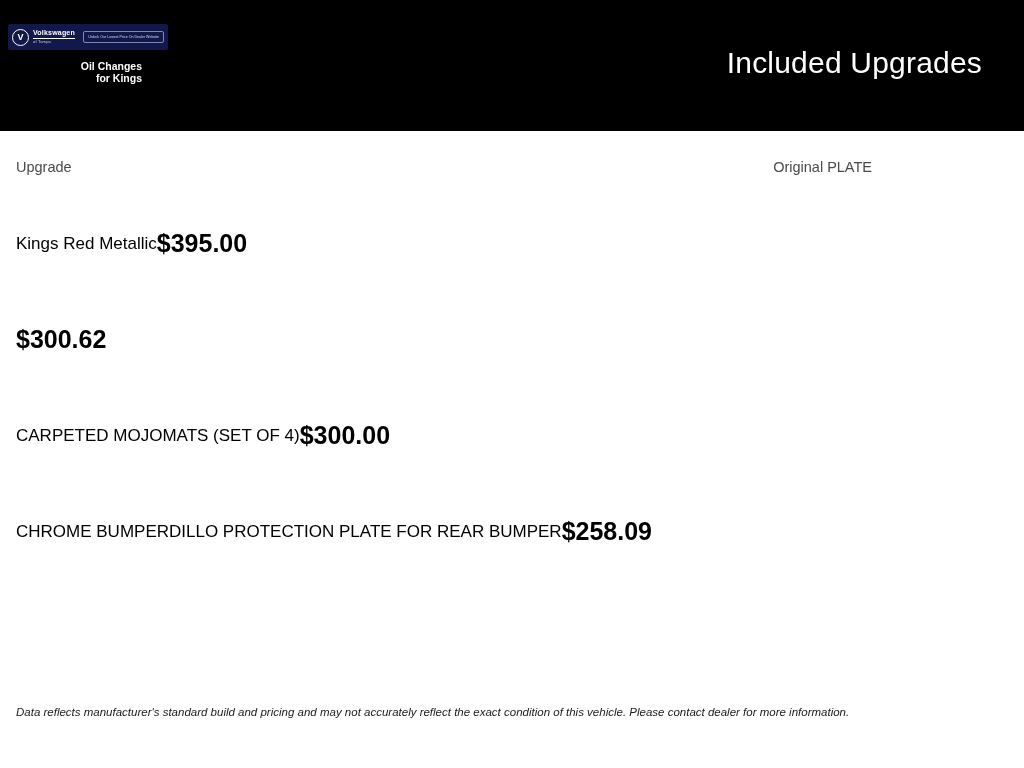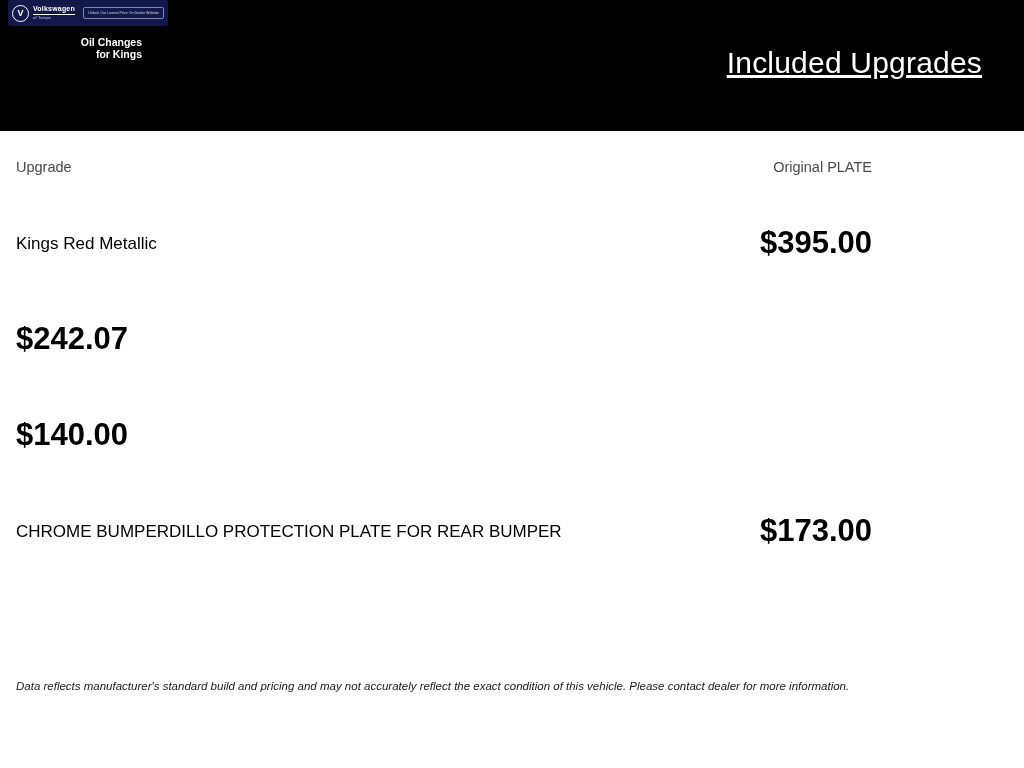--- a/index.html
+++ b/index.html
@@ -16,21 +16,21 @@
   
   .header {
     position: relative;
     width: 1024px;
     height: 131px;
     background: #000000;
   }
   .brand-block {
     position: absolute;
     left: 8px;
-    top: 0;
+    top: 24px;
     width: 160px;
   }
   .brand-bar {
     width: 160px;
     height: 26px;
     background: #12184a;
     border-radius: 2px;
     display: flex;
     align-items: center;
     padding: 0 4px;
@@ -93,21 +93,20 @@
 
   .header-title {
     position: absolute;
     right: 42px;
     top: 46px;
     color: #ffffff;
     font-size: 30px;
     font-weight: normal;
     letter-spacing: 0.2px;
     white-space: nowrap;
-    text-decoration: underline;
   }
 
   
   .content {
     position: relative;
     width: 888px;
     padding: 0 16px;
   }
   .col-head {
     display: flex;
@@ -115,41 +114,41 @@
     align-items: baseline;
     padding-top: 28px;
   }
   .col-head .lbl {
     font-size: 14.5px;
     color: #4a4a4a;
   }
   .rows { margin-top: 20px; }
   .row {
     display: flex;
-    justify-content: space-between;
+    justify-content: flex-start;
     align-items: center;
     min-height: 96px;
   }
   .row .name {
     font-size: 17px;
     color: #000000;
     line-height: 23px;
     max-width: 700px;
   }
   .row .price {
-    font-size: 31px;
+    font-size: 25px;
     font-weight: bold;
     color: #000000;
     white-space: nowrap;
     text-align: right;
   }
   .disclaimer {
     position: absolute;
     left: 16px;
-    top: 548px;
+    top: 574px;
     width: 992px;
     font-size: 11.5px;
     font-style: italic;
     color: #1a1a1a;
     line-height: 14px;
   }
 </style>
 </head>
 <body>
 
@@ -176,25 +175,26 @@
     <div class="lbl">Upgrade</div>
     <div class="lbl">Original PLATE</div>
   </div>
 
   <div class="rows">
     <div class="row">
       <div class="name">Kings Red Metallic</div>
       <div class="price">$395.00</div>
     </div>
     <div class="row">
-      <div class="price">$242.07</div>
-    </div>
-    <div class="row">
-      <div class="price">$140.00</div>
+      <div class="price">$300.62</div>
+    </div>
+    <div class="row">
+      <div class="name">CARPETED MOJOMATS (SET OF 4)</div>
+      <div class="price">$300.00</div>
     </div>
     <div class="row">
       <div class="name">CHROME BUMPERDILLO PROTECTION PLATE FOR REAR BUMPER</div>
-      <div class="price">$173.00</div>
+      <div class="price">$258.09</div>
     </div>
   </div>
 
   <div class="disclaimer">Data reflects manufacturer's standard build and pricing and may not accurately reflect the exact condition of this vehicle. Please contact dealer for more information.</div>
 </div>
 
 </body></html>

